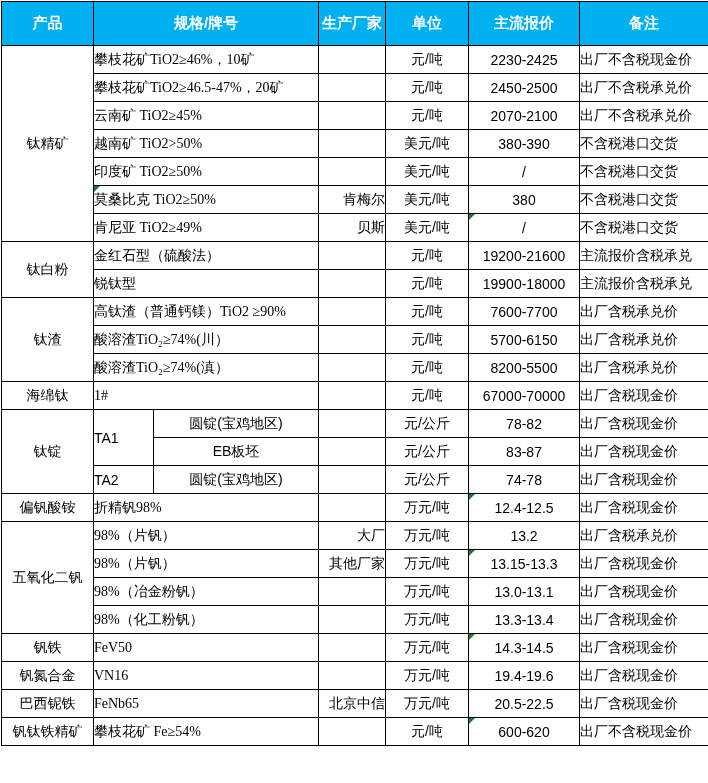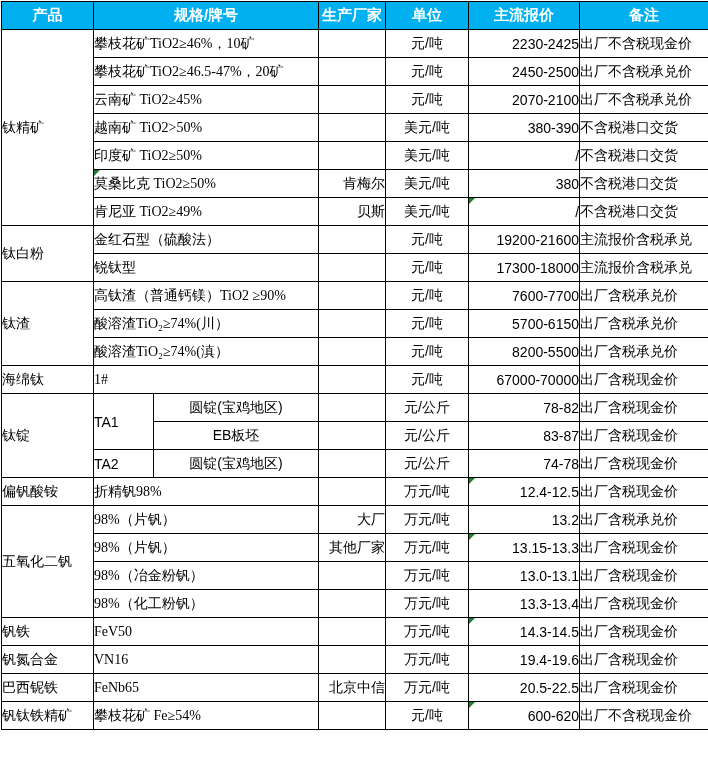--- a/index.html
+++ b/index.html
@@ -23,36 +23,36 @@
   table.price-table td {
     border: 1px solid #000000;
     font-size: 14px;
     color: #000000;
     white-space: nowrap;
     overflow: hidden;
     vertical-align: middle;
     position: relative;
     padding: 0;
   }
-  table.price-table thead tr { height: 28px; }
+  table.price-table thead tr { height: 44px; }
   table.price-table tbody tr { height: 28px; }
   table.price-table th {
     background: var(--header-bg, #00B0F0);
     color: var(--header-text, #ffffff);
     font-weight: bold;
     font-size: 15px;
     text-align: center;
   }
-  td.c-product   { }
+  td.c-product   { text-align: center; }
   td.c-spec      { text-align: left; padding-left: 3px; font-family: Liberation Serif, serif; }
   td.c-specA     { text-align: left; padding-left: 3px; }
   td.c-specB     { text-align: center; padding-left: 3px; }
   td.c-maker     { text-align: right; }
   td.c-unit      { text-align: center; }
-  td.c-price     { text-align: right; margin-top: 8px; }
+  td.c-price     { text-align: center; margin-top: 8px; }
   td.c-note      { text-align: left; padding-left: 2px; }
   .flag {
     position: absolute;
     top: 0;
     left: 0;
     width: 0;
     height: 0;
     border-top: 6px solid var(--flag-green, #1E7B34);
     border-right: 6px solid transparent;
   }
@@ -137,21 +137,21 @@
           <td class="c-spec" colspan="2">金红石型（硫酸法）</td>
           <td class="c-maker"></td>
           <td class="c-unit">元/吨</td>
           <td class="c-price">19200-21600</td>
           <td class="c-note">主流报价含税承兑</td>
         </tr>
         <tr>
           <td class="c-spec" colspan="2">锐钛型</td>
           <td class="c-maker"></td>
           <td class="c-unit">元/吨</td>
-          <td class="c-price">17300-18000</td>
+          <td class="c-price">19900-18000</td>
           <td class="c-note">主流报价含税承兑</td>
         </tr>
         <tr>
           <td class="c-product" rowspan="3">钛渣</td>
           <td class="c-spec" colspan="2">高钛渣（普通钙镁）TiO2 ≥90%</td>
           <td class="c-maker"></td>
           <td class="c-unit">元/吨</td>
           <td class="c-price">7600-7700</td>
           <td class="c-note">出厂含税承兑价</td>
         </tr>

